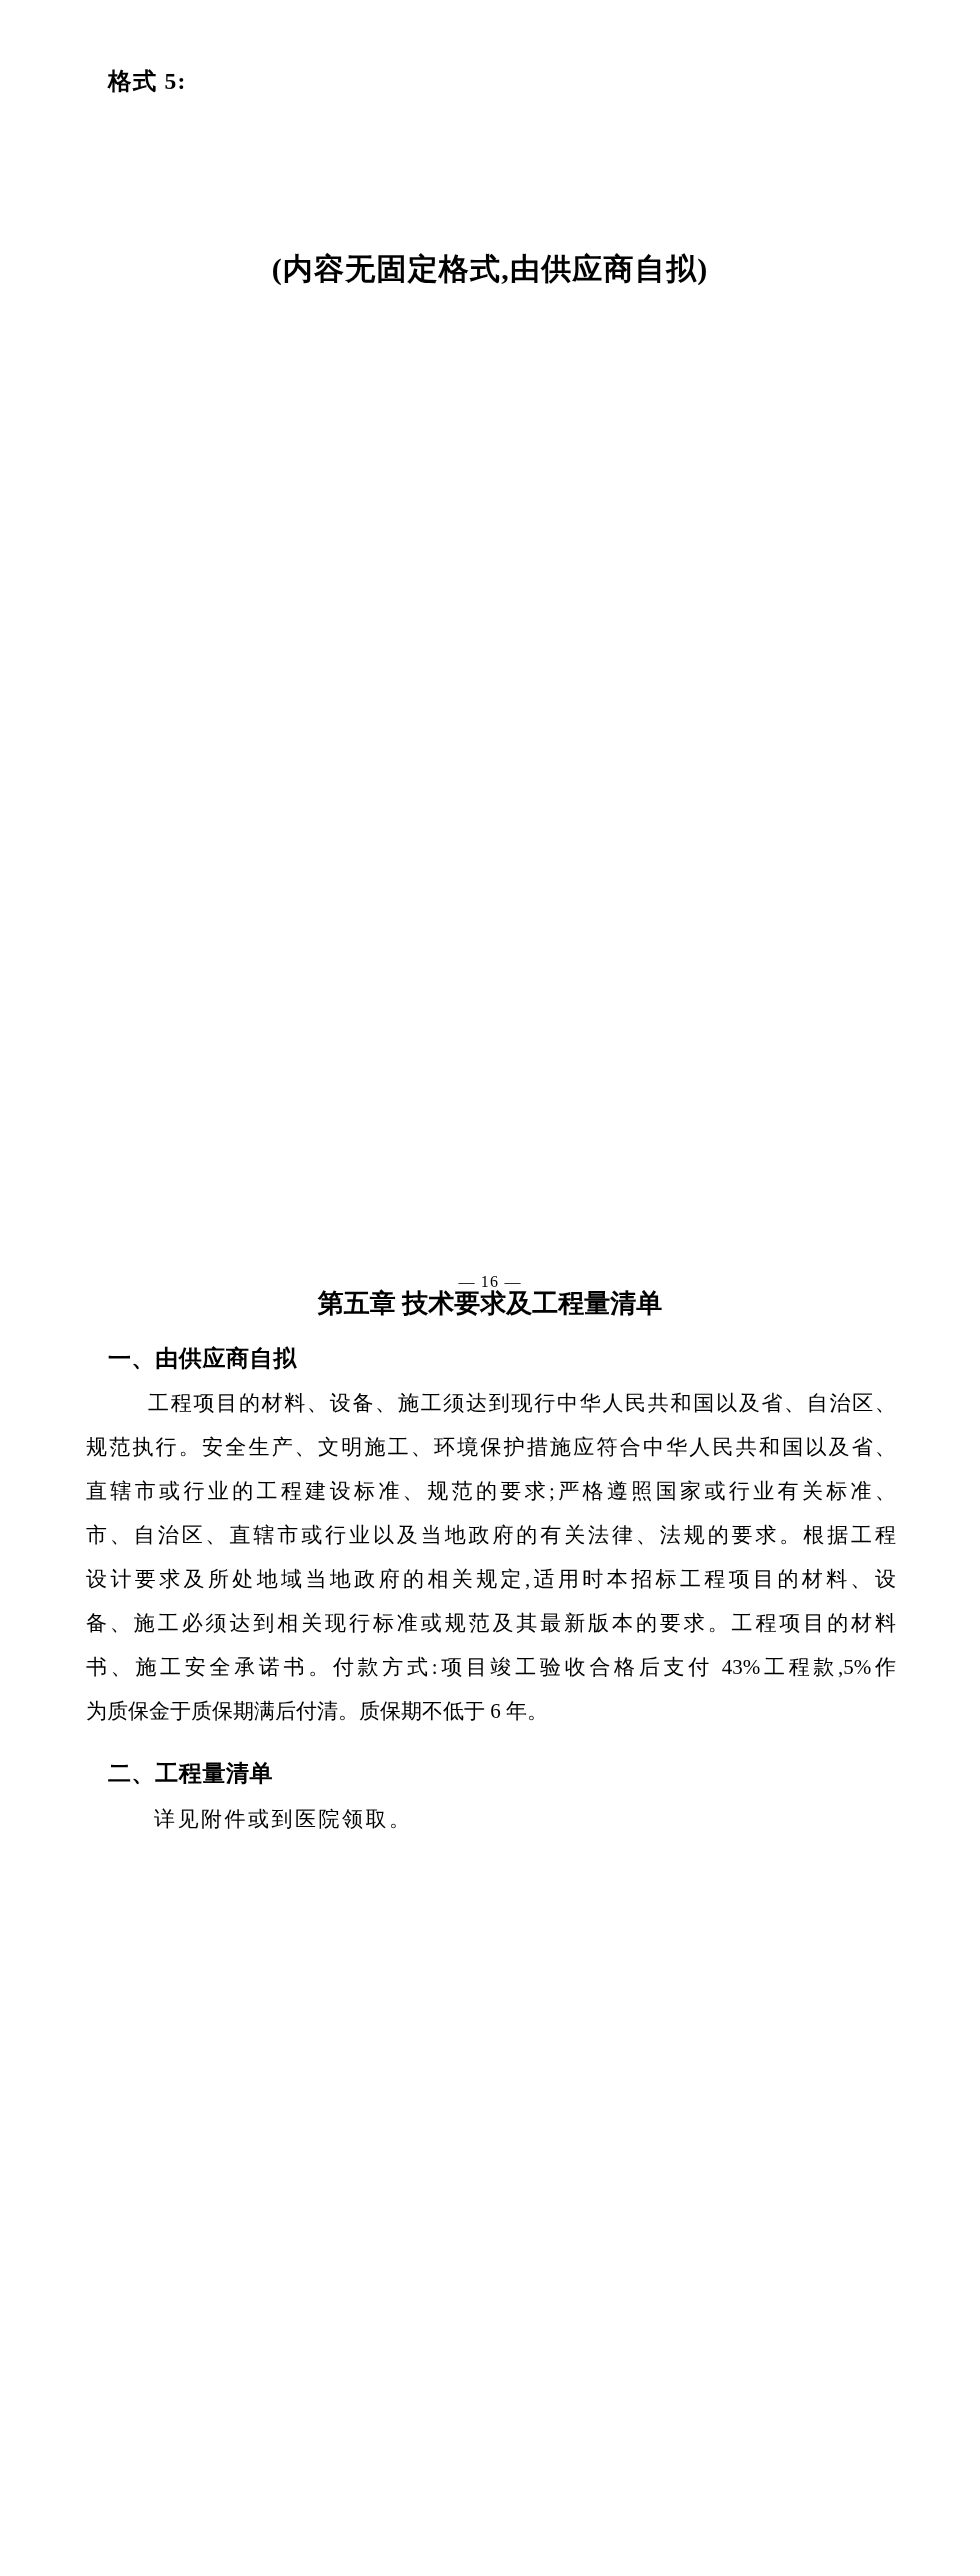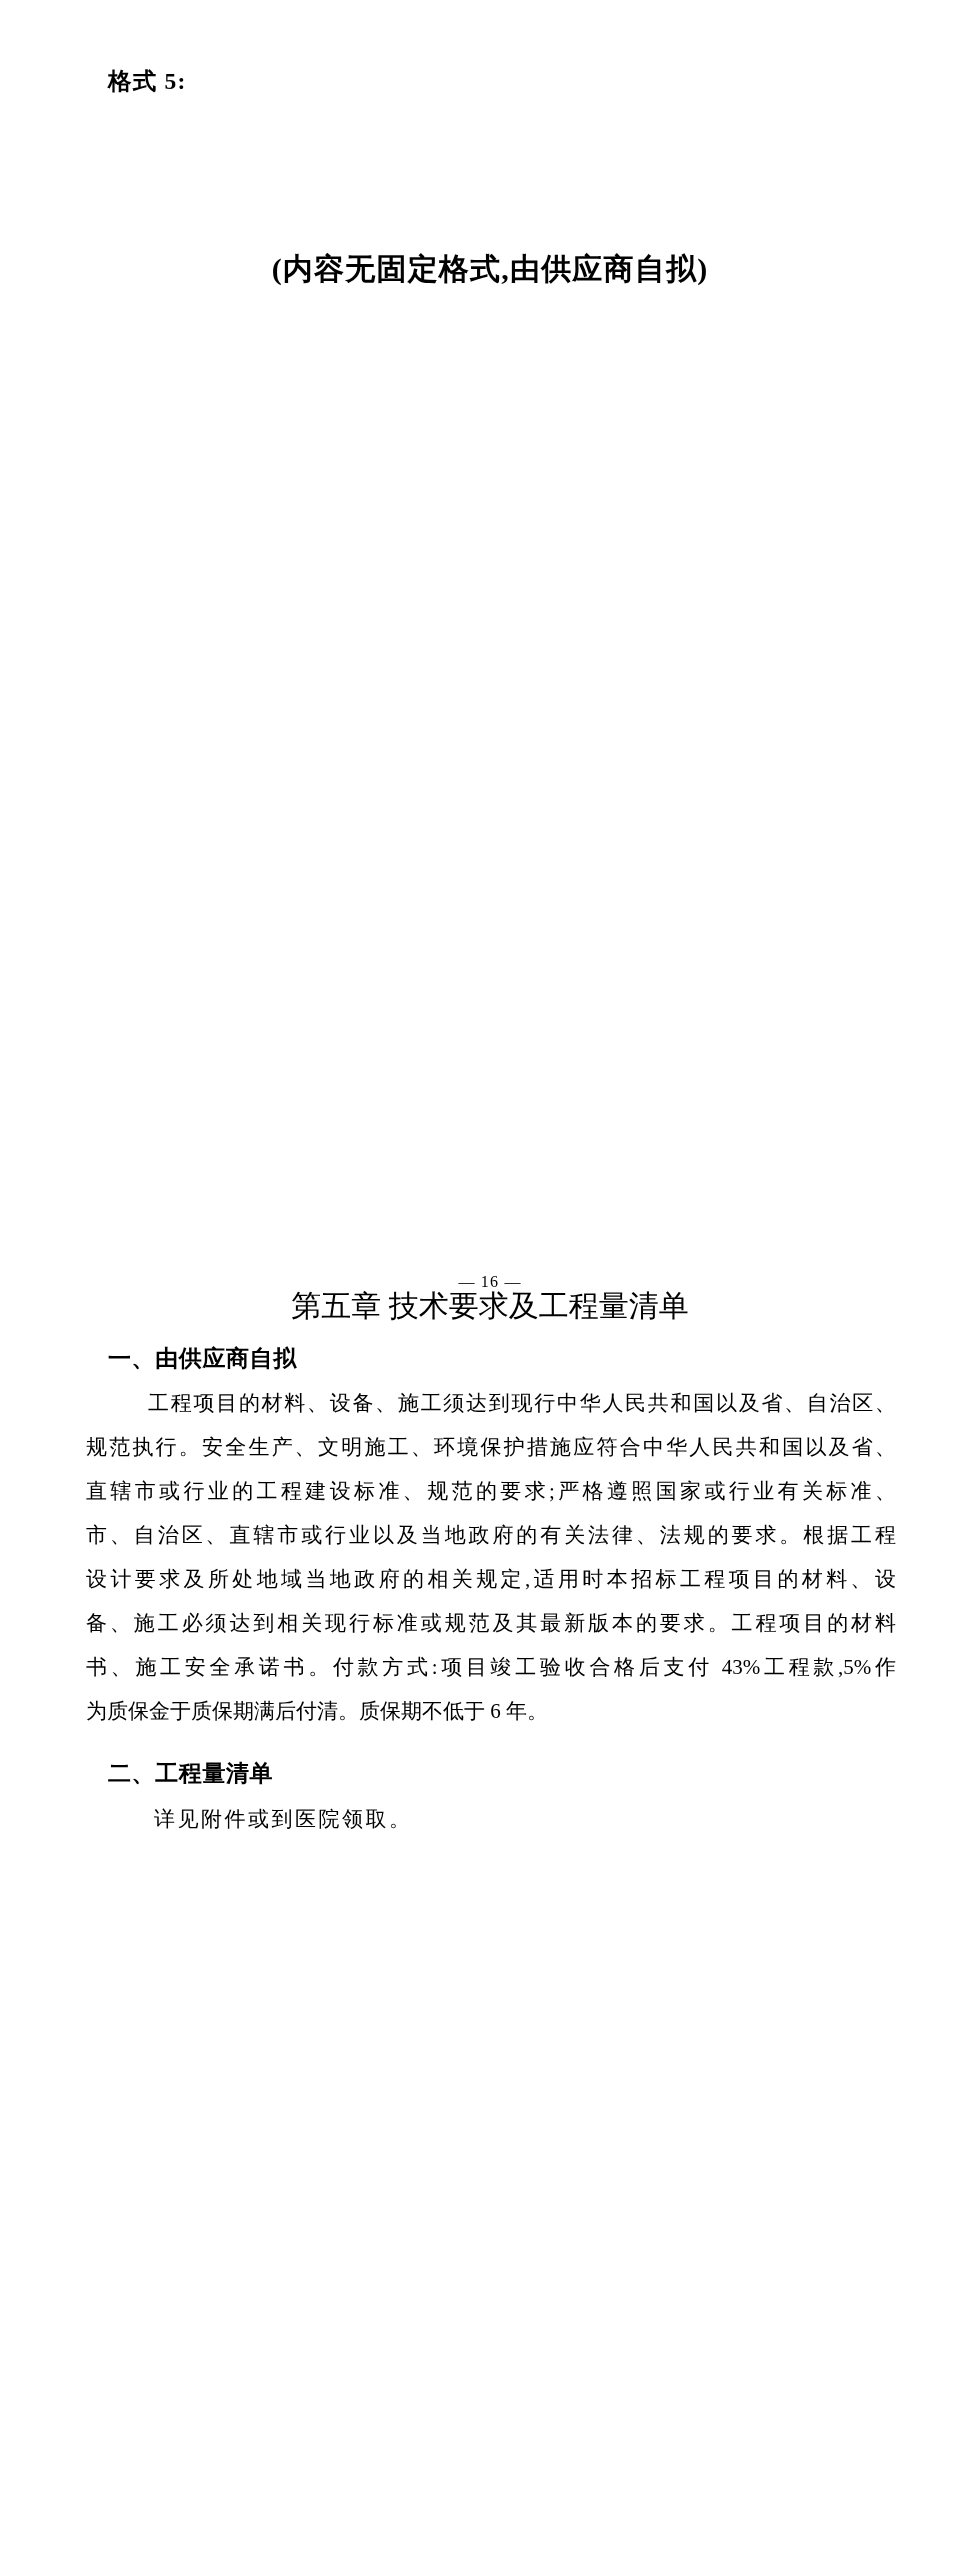--- a/index.html
+++ b/index.html
@@ -34,21 +34,21 @@
   }
   .page-footer {
     font-size: 16px; font-weight: 400;
     letter-spacing: 1.2px;
   }
   .footer-16 { top: 1273px; }
   .footer-17 { top: 2488px; }
 
   .chapter-heading {
     top: 1286px;
-    font-size: 30px; font-weight: 400;
+    font-size: 26px; font-weight: 700;
   }
   .section-heading {
     left: 108px;
     font-size: 23px; font-weight: 700;
     letter-spacing: 0.6px;
   }
   .section-1 { top: 1343px; }
   .section-2 { top: 1758px; }
 
   .para-block {

